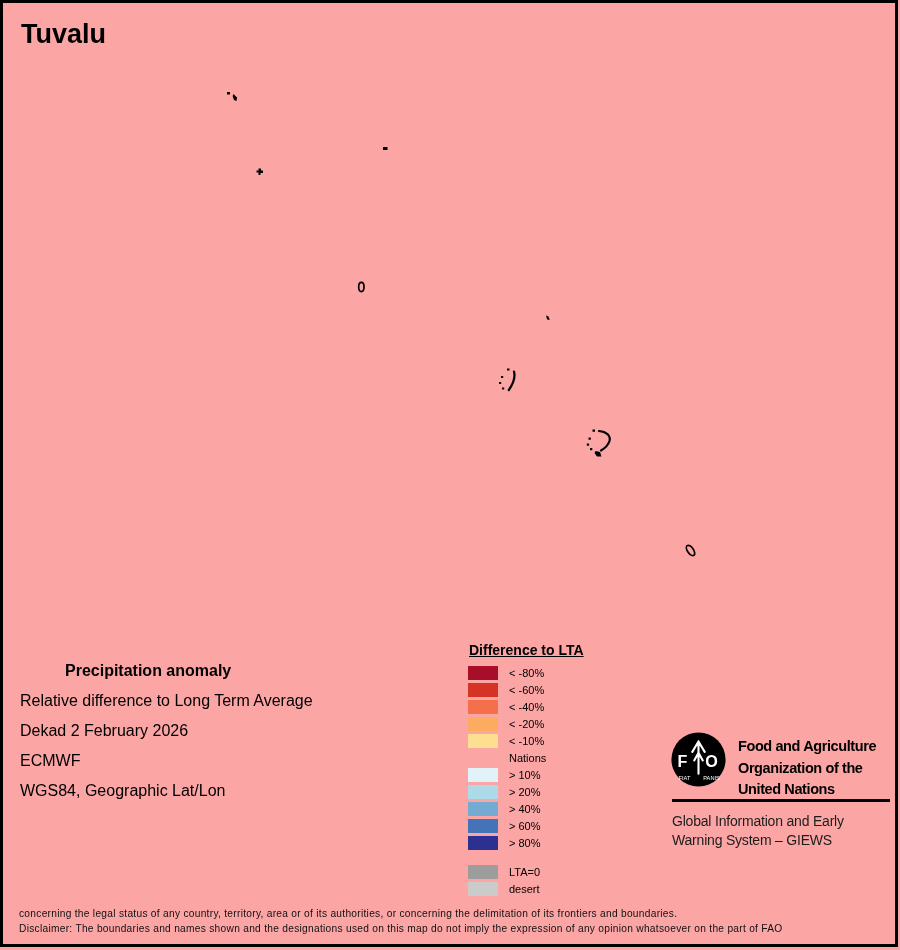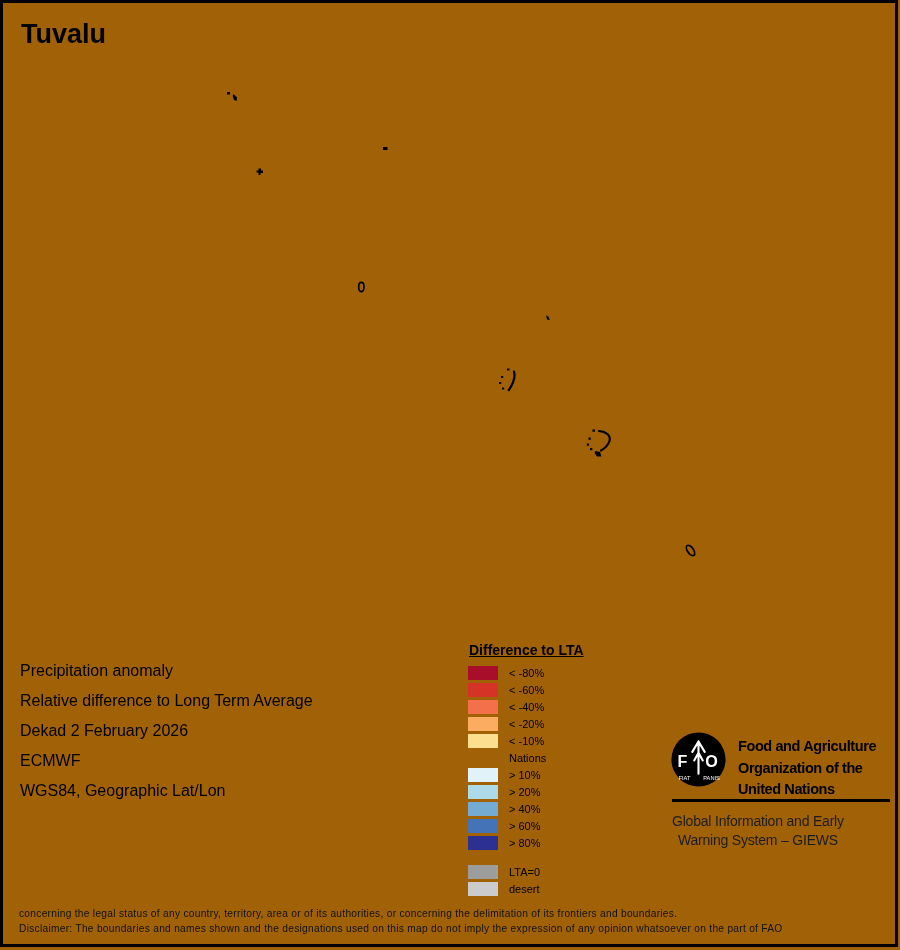--- a/index.html
+++ b/index.html
@@ -1,41 +1,41 @@
 <!DOCTYPE html>
 <html><head>
 <meta charset="utf-8">
 <style>
   html,body{margin:0;padding:0;background:#fff;}
-  .stage{position:relative;width:900px;height:950px;background:#a16207;
+  .stage{position:relative;width:900px;height:950px;background:#fca5a5;
          font-family:"Liberation Sans", sans-serif;color:#000;overflow:hidden;}
   .frame{position:absolute;left:0;top:0;width:898px;height:947px;
          border:3px solid #000;box-sizing:border-box;pointer-events:none;}
   .map-title{position:absolute;left:21px;top:21px;font-size:27px;font-weight:bold;line-height:1;}
   .map-svg{position:absolute;left:0;top:0;}
 
   
   .info{position:absolute;left:20px;top:656px;font-size:16px;line-height:30px;}
-  .info .heading{font-weight:normal;}
+  .info .heading{font-weight:bold;margin-left:45px;}
 
   
   .legend{position:absolute;left:468px;top:642px;}
   .legend-title{font-size:14px;font-weight:bold;text-decoration:underline;margin:0 0 6px 1px;}
   .legend-row{display:flex;align-items:center;height:17px;}
   .swatch{width:30px;height:14px;flex:0 0 30px;}
   .legend-label{margin-left:11px;font-size:11px;white-space:nowrap;text-align:right;}
   .legend-gap{height:12px;}
 
   
   .logo-svg{position:absolute;left:670px;top:731px;}
   .org-text{position:absolute;left:738px;top:736px;font-size:14.5px;font-weight:bold;
             line-height:21.5px;letter-spacing:-0.4px;}
   .brand-rule{position:absolute;left:672px;top:799px;width:218px;height:2.5px;background:#000;}
   .giews-text{position:absolute;left:672px;top:812px;font-size:14px;line-height:18.5px;
-              letter-spacing:-0.2px;color:#1c1c1c;text-align:center;}
+              letter-spacing:-0.2px;color:#1c1c1c;}
 
   
   .disclaimer{position:absolute;left:19px;top:907px;font-size:10.2px;letter-spacing:0.28px;
               line-height:14.5px;white-space:nowrap;color:#111;}
 </style>
 </head>
 <body>
 
 <div class="stage">
 

